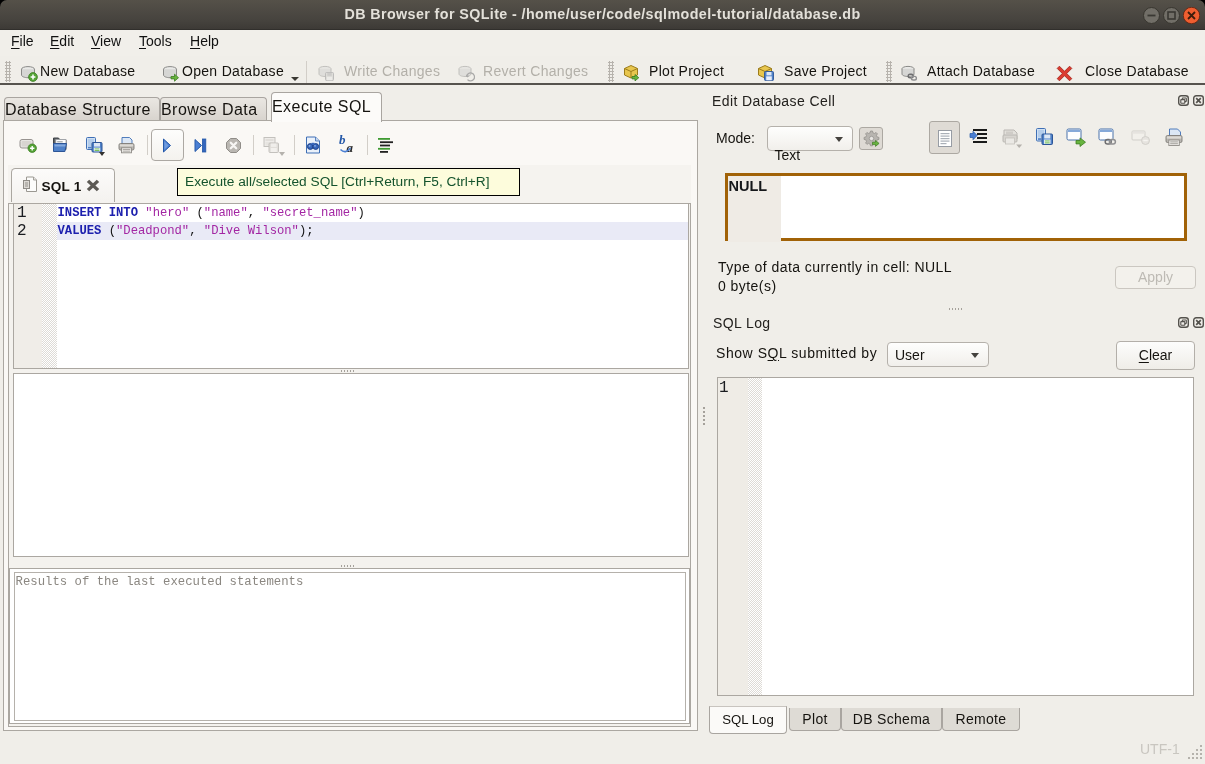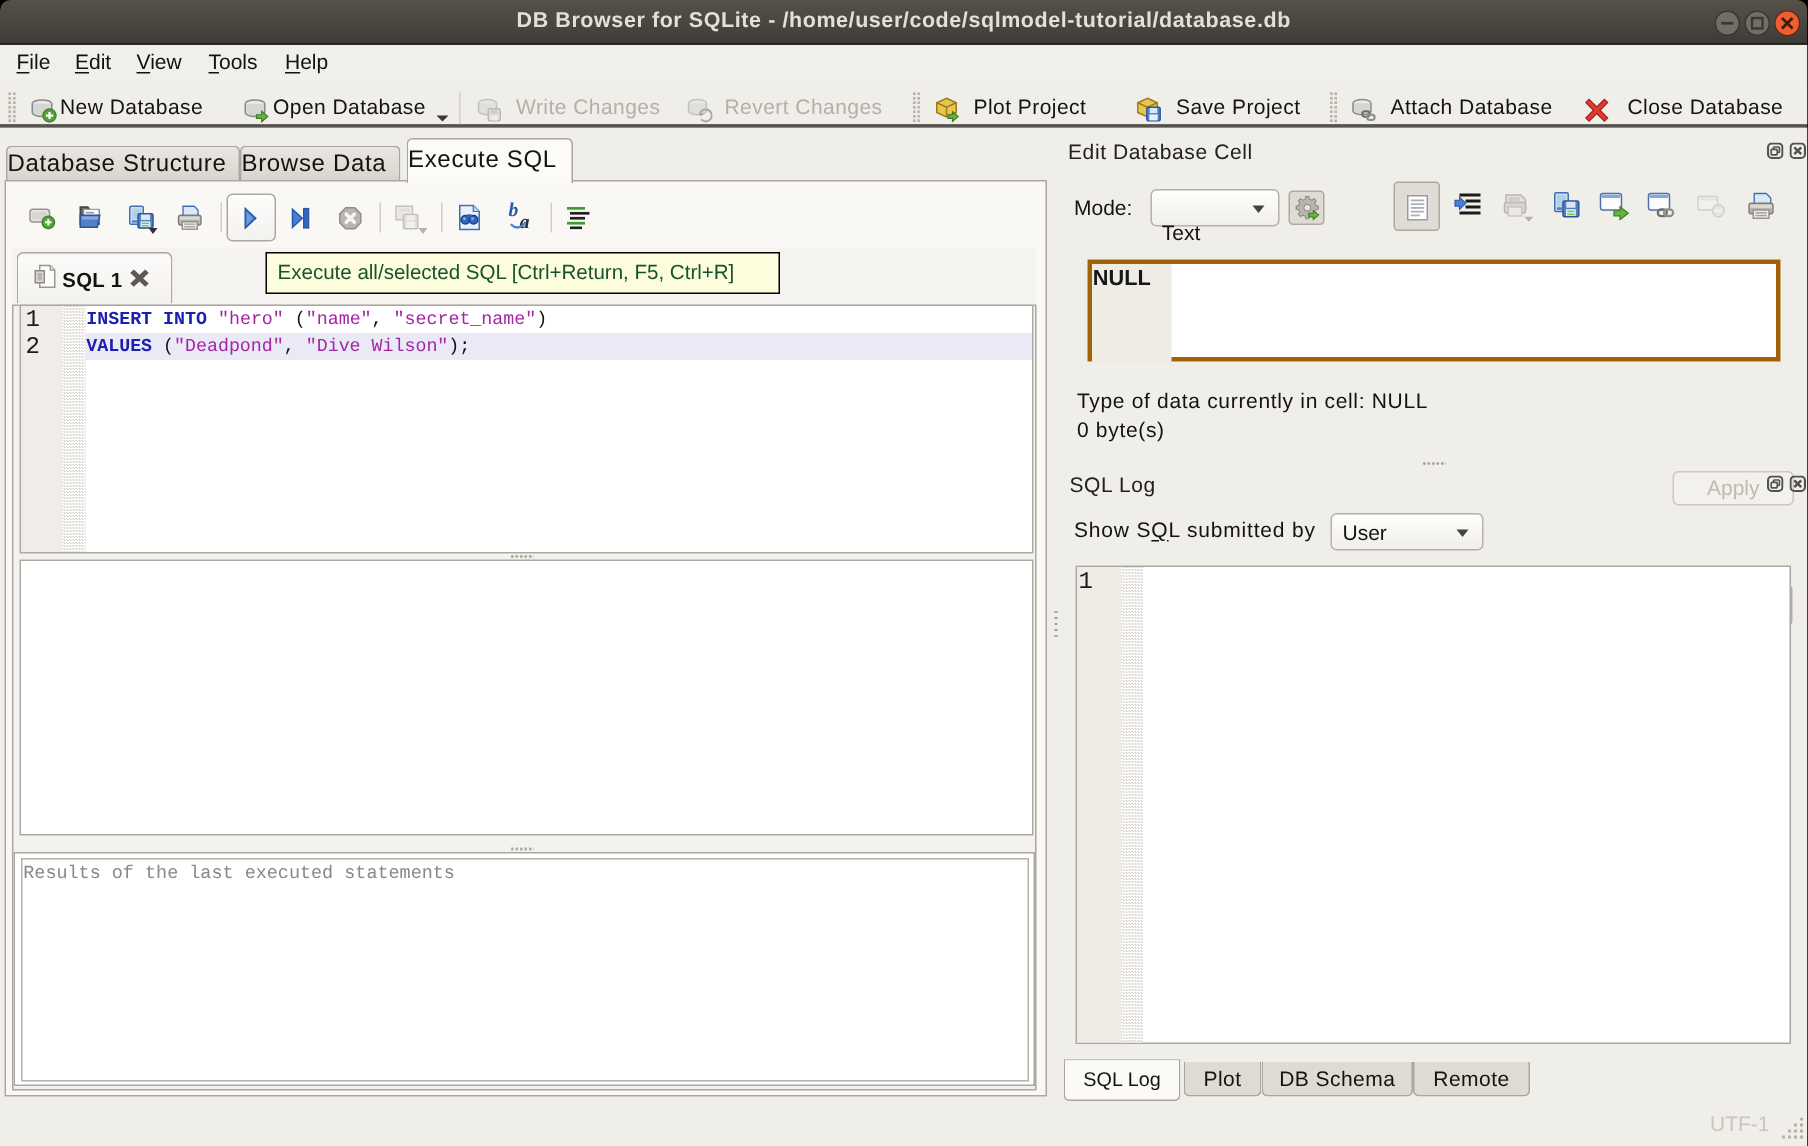--- a/index.html
+++ b/index.html
@@ -69,21 +69,21 @@
 #tooltip { left:177px; top:167.5px; width:343px; height:28px; background:#fdfcdc; border:1px solid #000;
   font-size:13.7px; color:#14532d; line-height:26px; padding-left:7px; z-index:9; }
 
 
 .docktitle { font-size:14px; letter-spacing:0.4px; color:#23211e;text-align:center; }
 .combo { border:1px solid #b5b1ab; border-radius:4px; background:linear-gradient(#fefefd,#f1efeb);
   font-size:14px; color:#15130f; }
 .combo .arrow { position:absolute; right:9px; top:10px; width:0; height:0;
   border-left:4.5px solid transparent; border-right:4.5px solid transparent; border-top:5px solid #44423e; }
 .btn { border:1px solid #b3afa9; border-radius:4px; background:linear-gradient(#fdfdfc,#efede8);
-  text-align:center; font-size:14px; color:#15130f;margin-top:48px; }
+  text-align:center; font-size:14px; color:#15130f; }
 .btn.disabled { border-color:#cbc7c1; background:#f3f1ec; color:#bdbab4; }
 .toolchecked { border:1px solid #aca8a2; border-radius:3px; background:#dedad4; }
 
 u.mn { text-decoration:underline; text-underline-offset:2px; }
 .btab { top:708px; height:23px; background:#dedbd5; border:1px solid #a9a5a0; border-top:none;
   border-radius:0 0 4px 4px; text-align:center; font-size:14px; letter-spacing:0.3px; color:#15130f; line-height:22px; white-space:nowrap; }
 </style>
 </head>
 <body>
 

